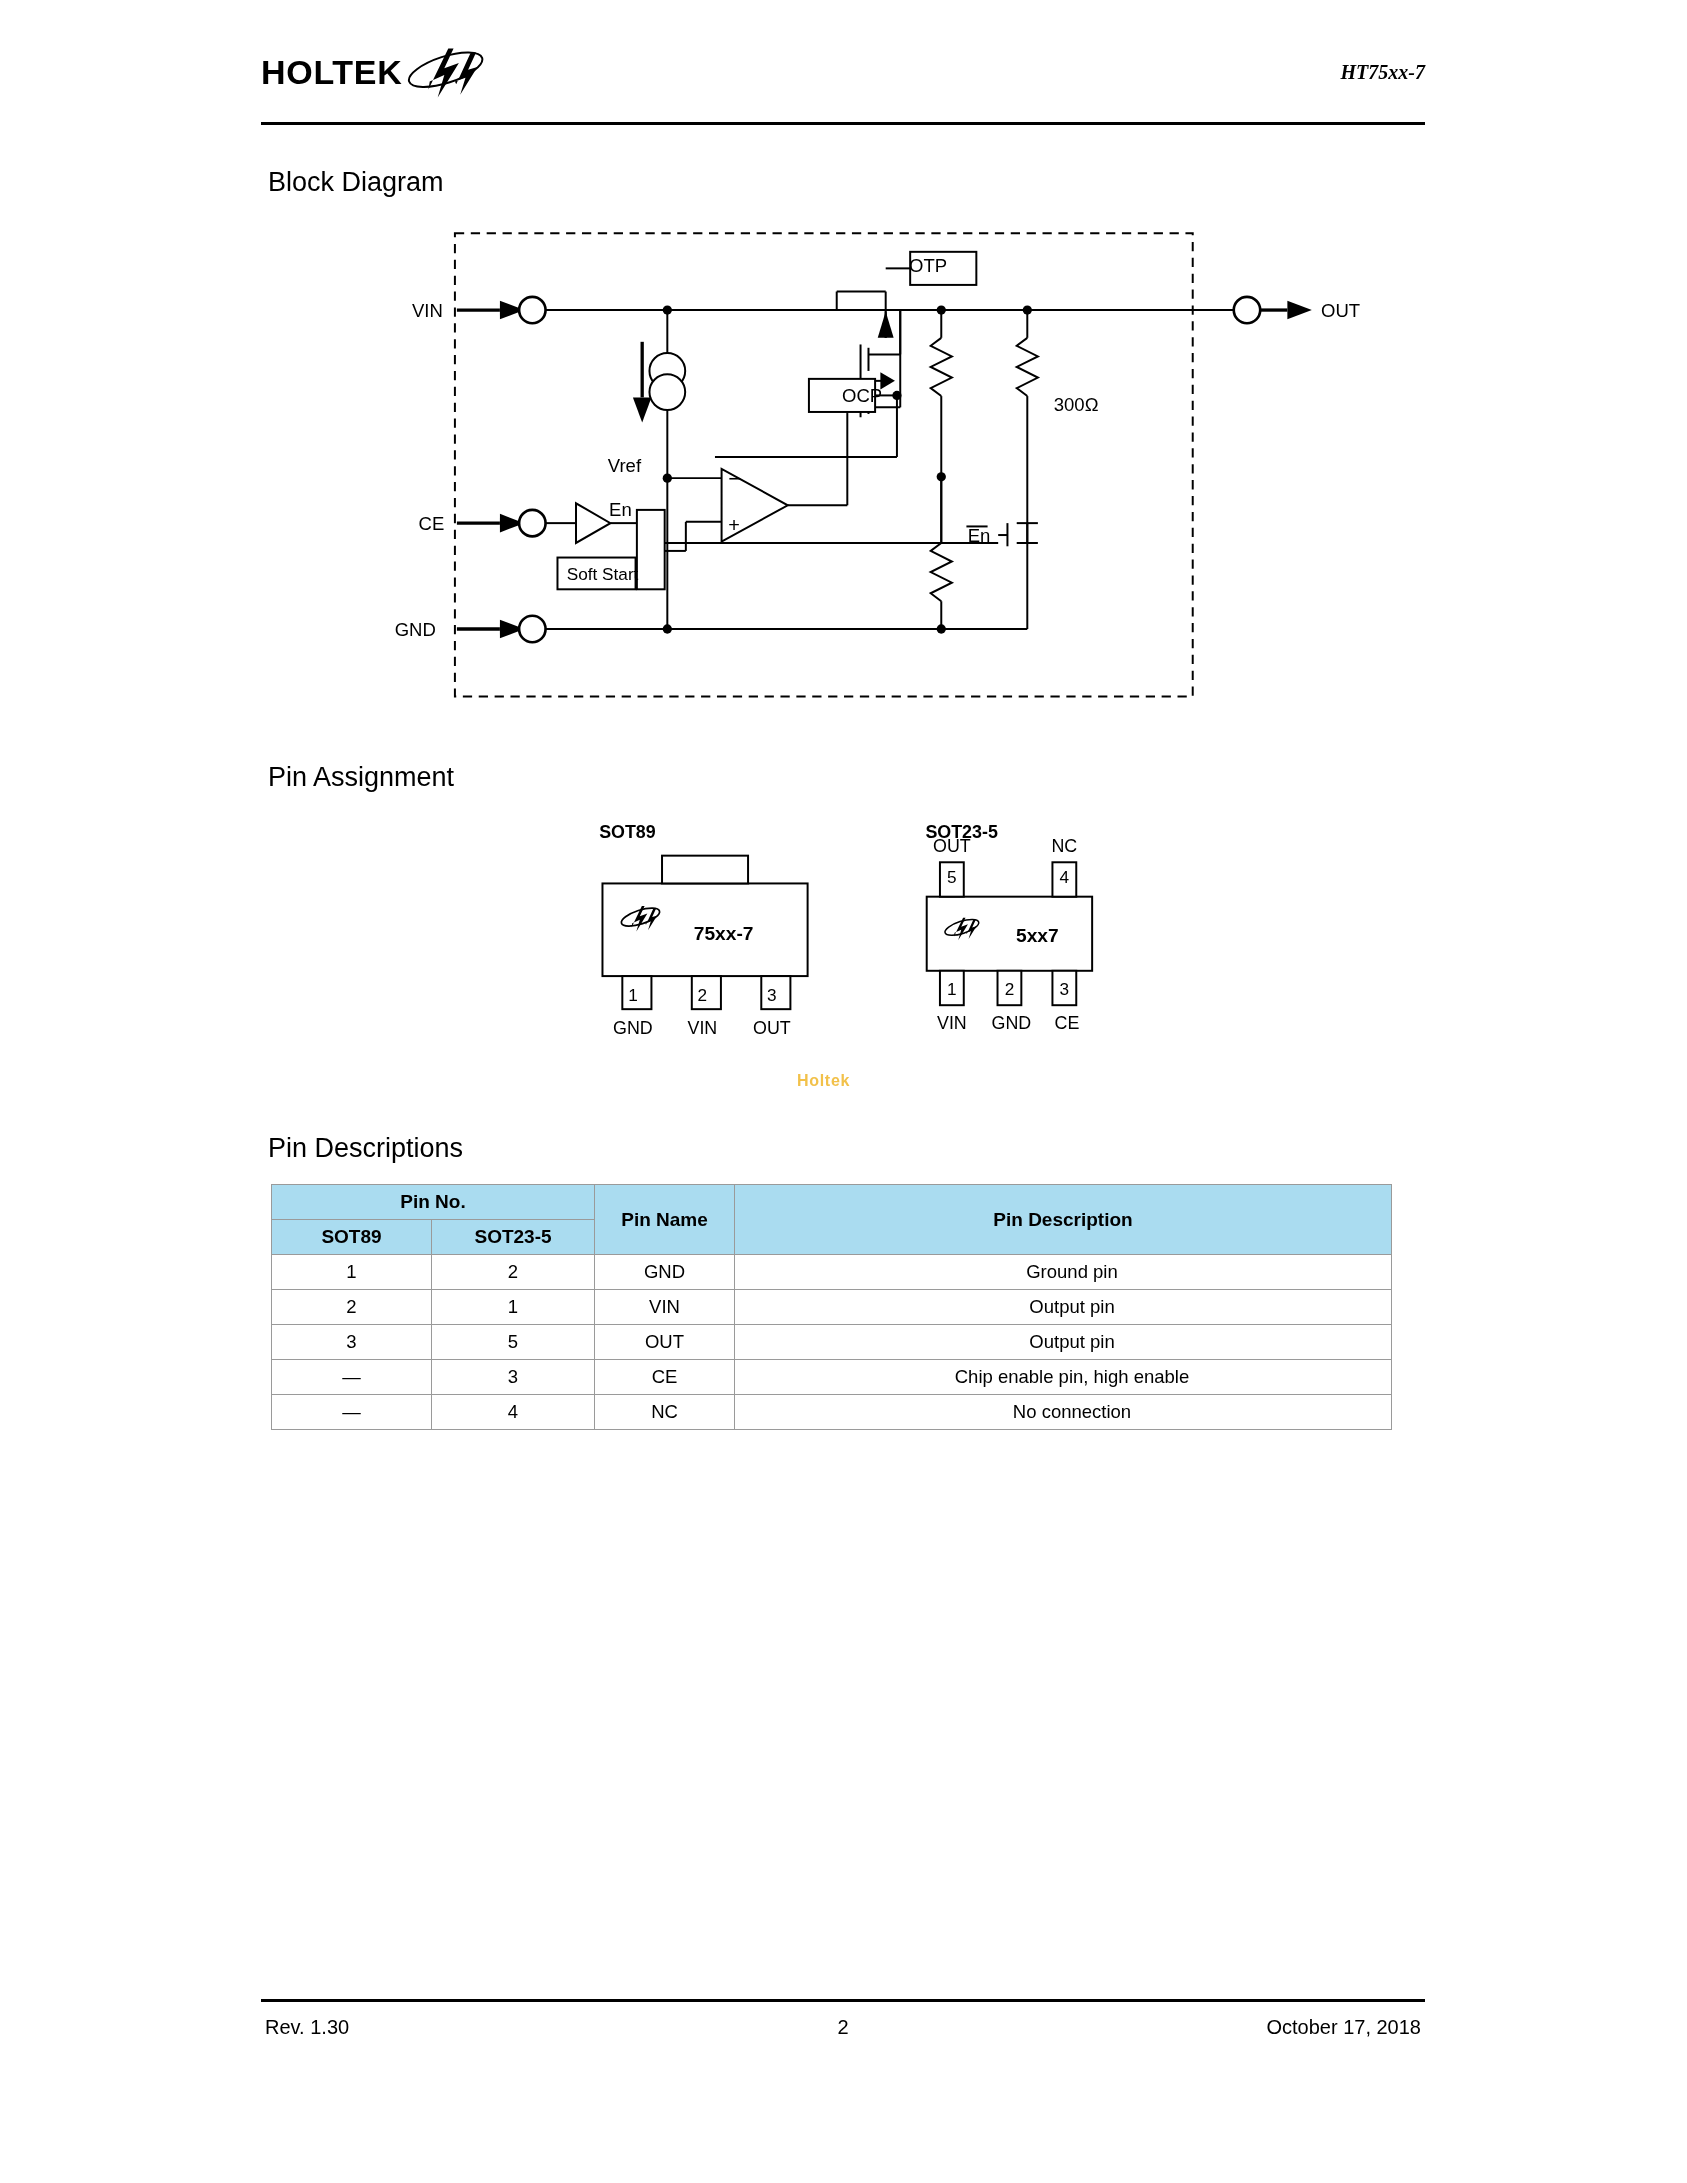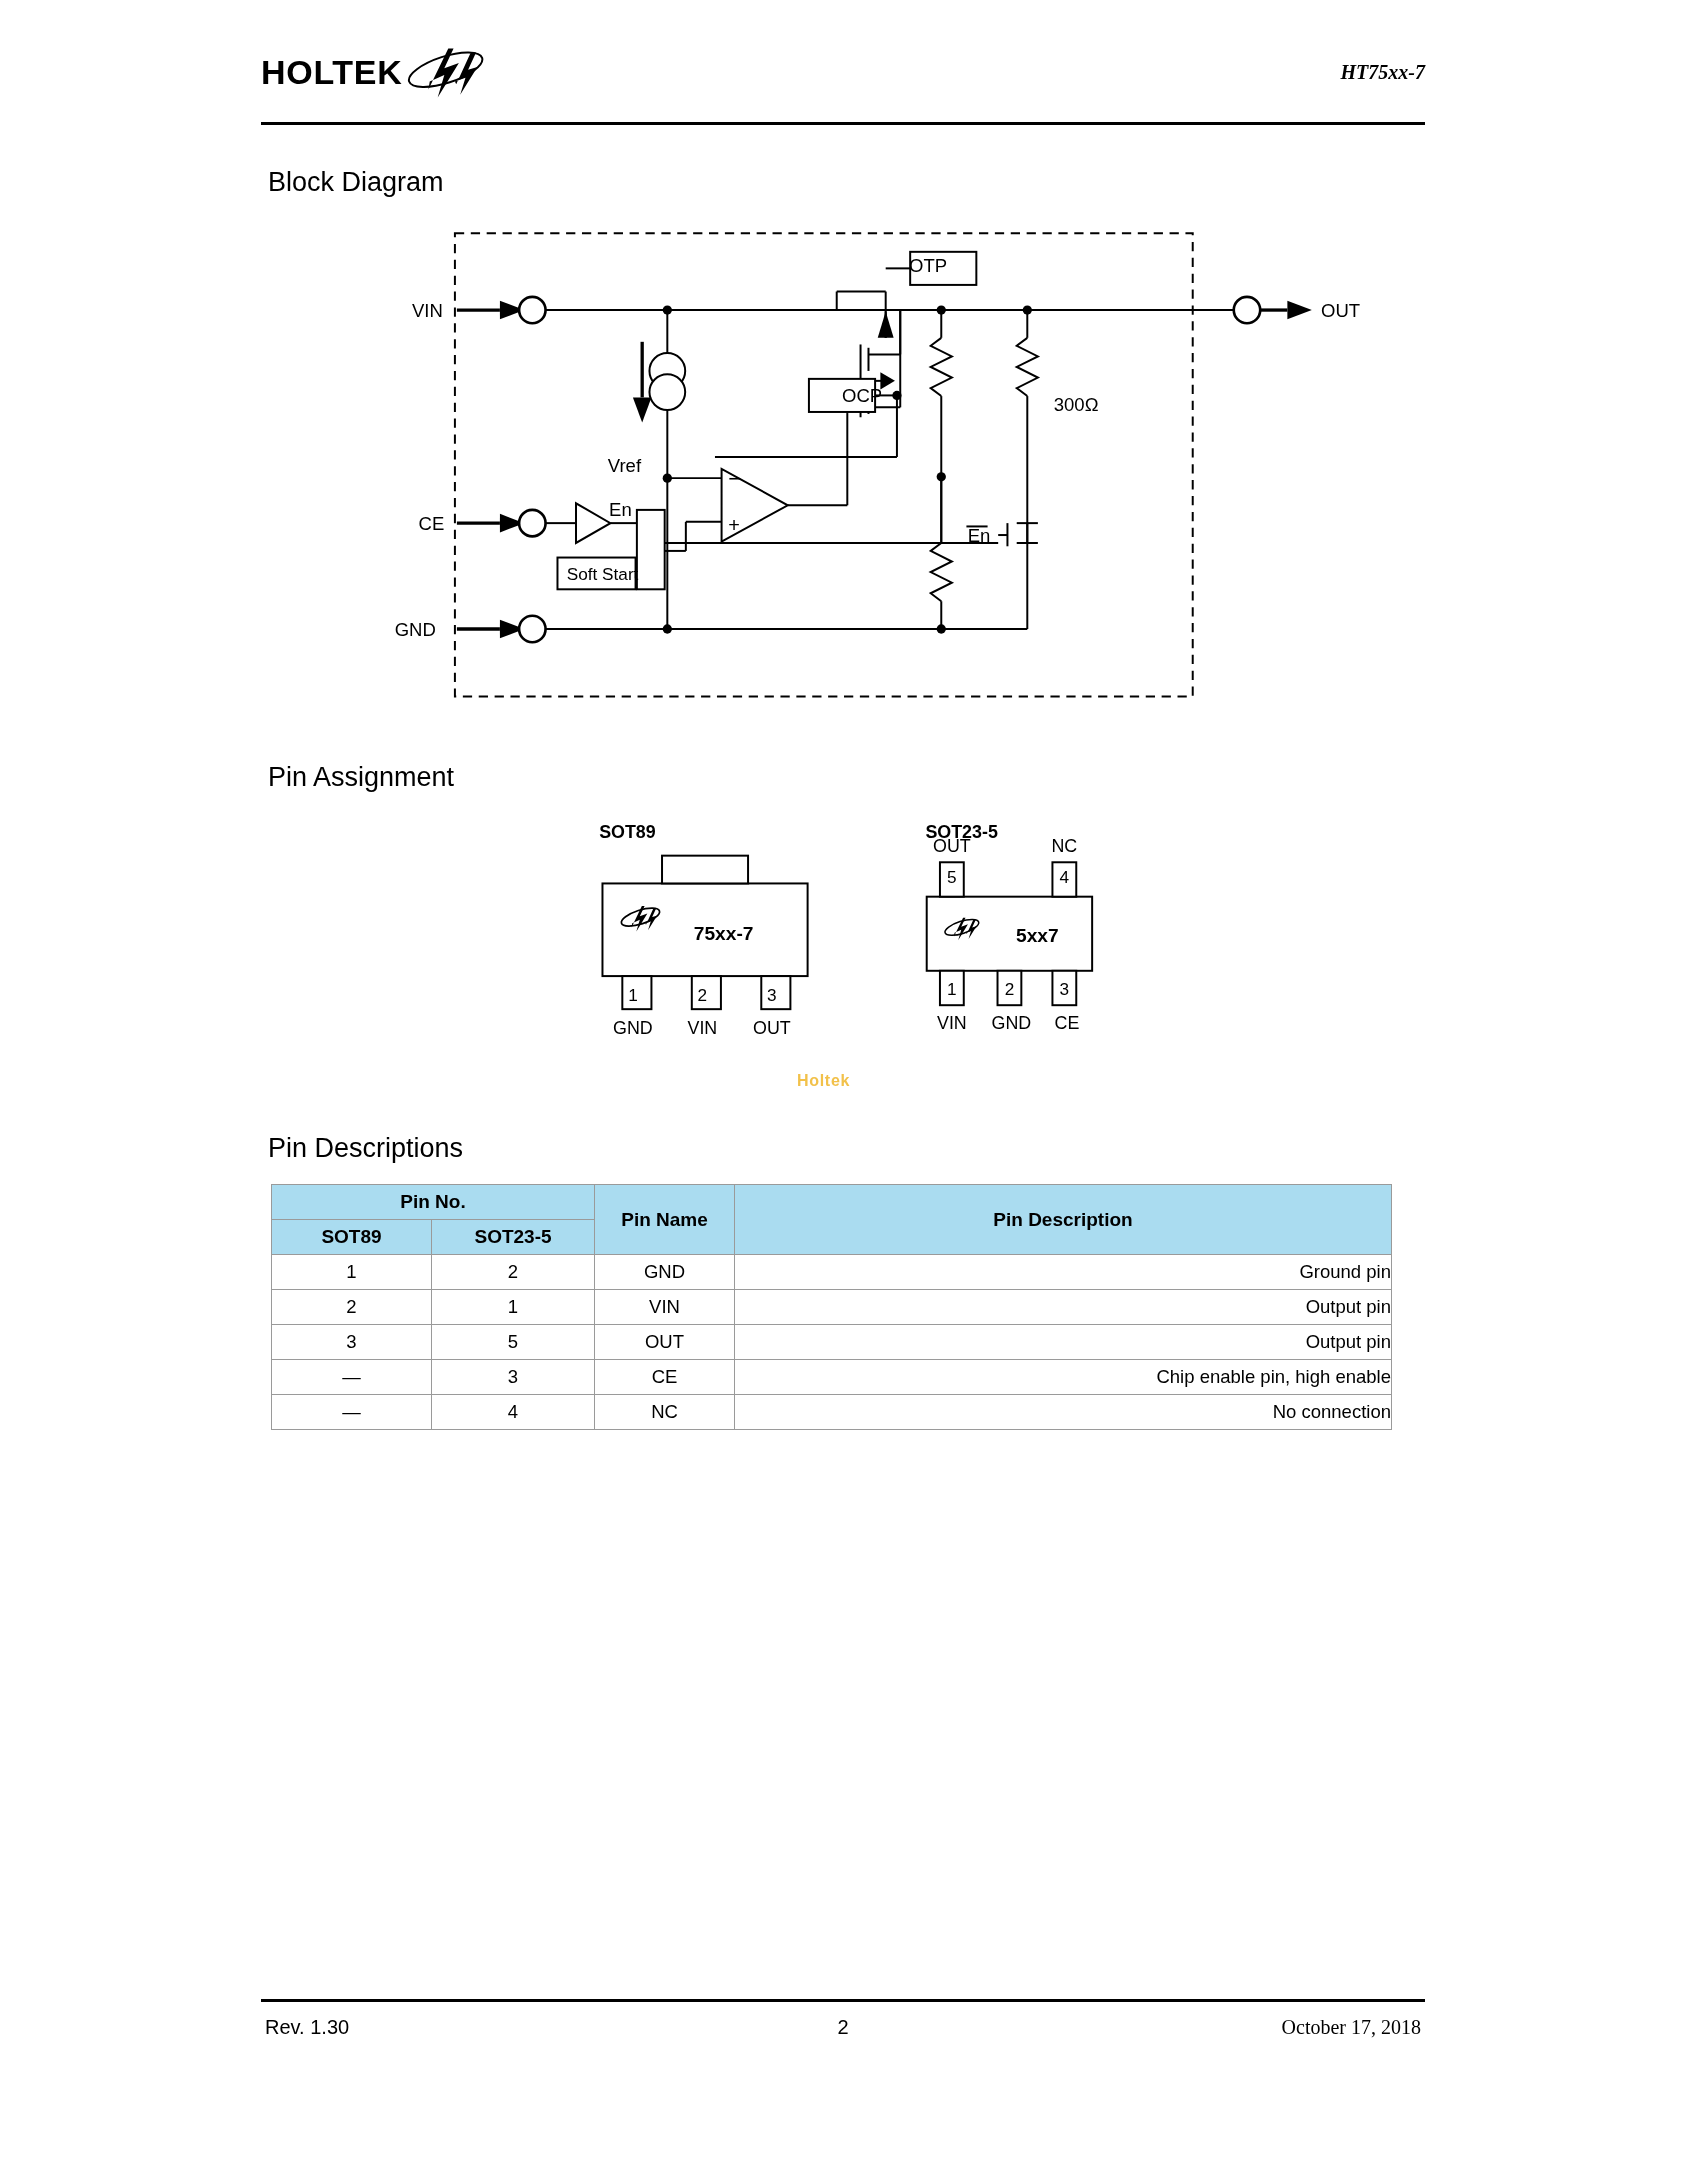--- a/index.html
+++ b/index.html
@@ -111,21 +111,21 @@
     height: 34px;
     font-weight: normal;
   }
   .pin-table thead th {
     background: #aadcf0;
     font-weight: bold;
     text-align: center;
     font-size: 19px;
   }
   .pin-table td.c { text-align: center; }
-  .pin-table td.l { text-align: right; padding-left: 18px; }
+  .pin-table td.l { text-align: center; padding-left: 18px; }
   .col-sot89 { width: 159px; }
   .col-sot235 { width: 162px; }
   .col-pinname { width: 139px; margin-top: 12px; }
 
   
   .footer-rule {
     position: absolute;
     left: 261px;
     top: 1999px;
     width: 1164px;
@@ -135,21 +135,21 @@
   .footer {
     position: absolute;
     left: 261px;
     top: 2011px;
     width: 1164px;
     height: 40px;
     font-size: 20px;
   }
   .footer .left { position: absolute; left: 4px; top: 5.3px; }
   .footer .center { position: absolute; left: 0; right: 0; top: 5.3px; text-align: center; }
-  .footer .right { position: absolute; right: 4px; top: 5.3px; font-family: Liberation Serif, serif; }
+  .footer .right { position: absolute; right: 4px; top: 5.3px; }
 
   .wm {
     position: absolute;
     left: 797px;
     top: 1072px;
     font-size: 16px;
     color: #f2c14a;
     font-weight: bold;
     letter-spacing: 0.7px;
   }

